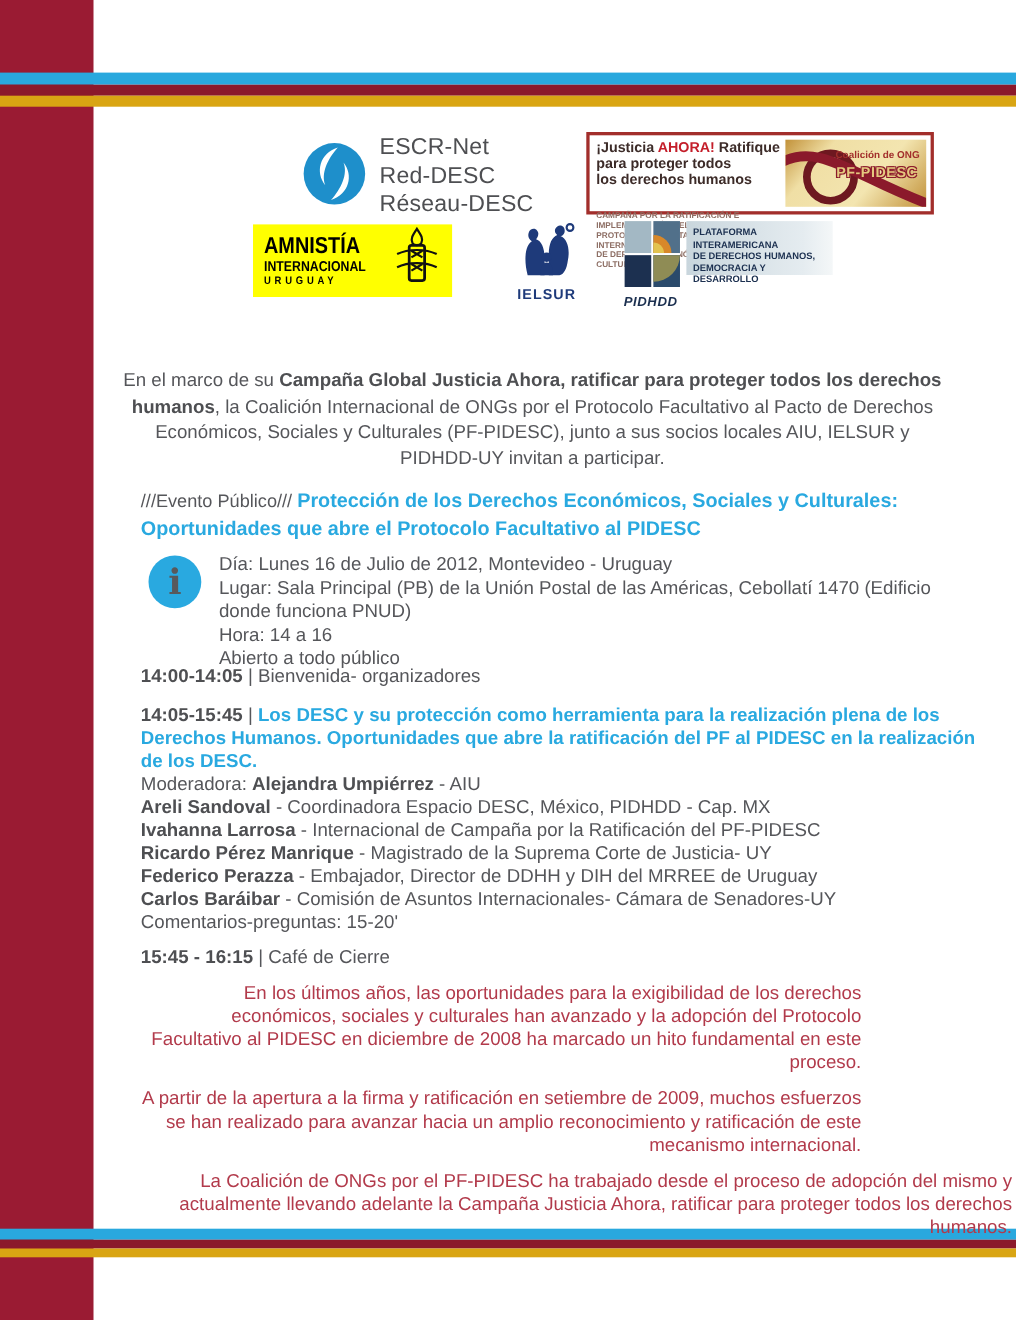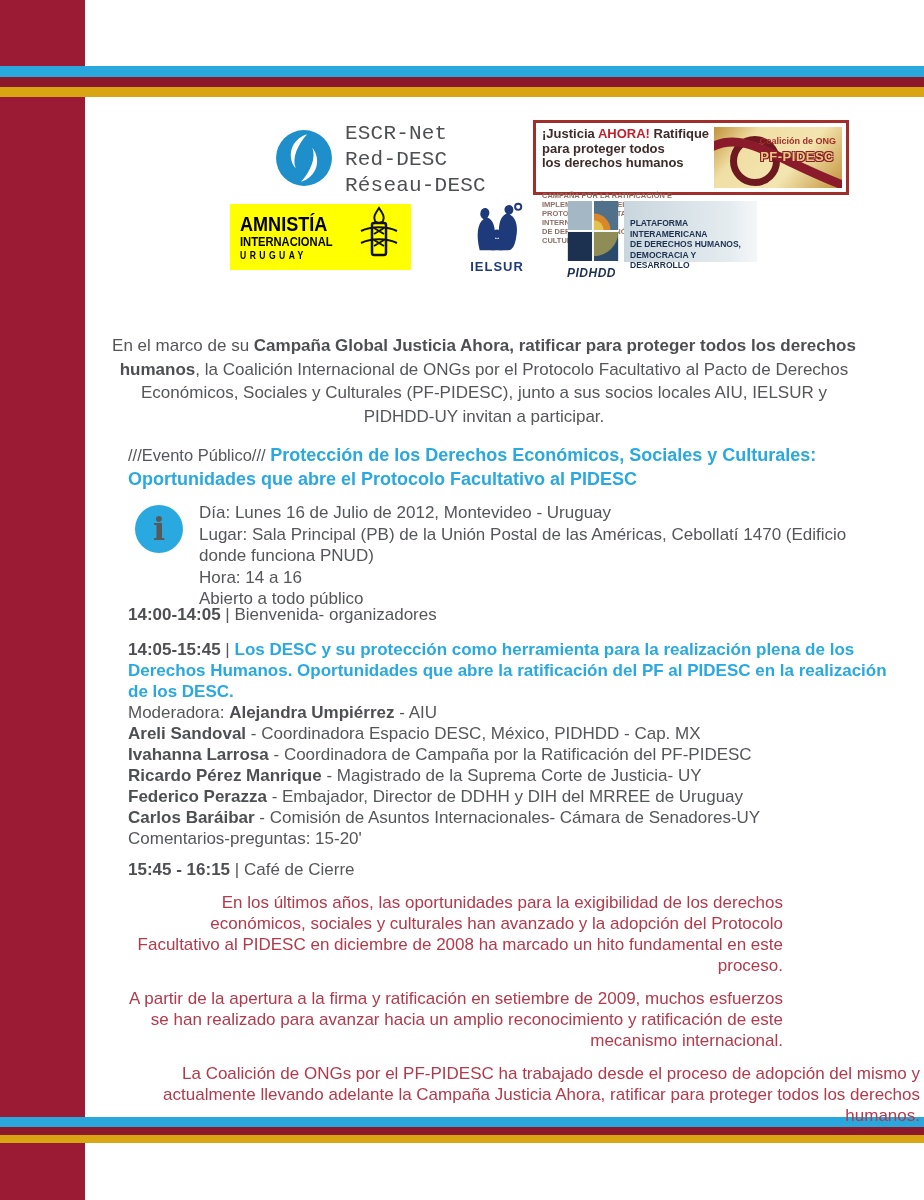--- a/index.html
+++ b/index.html
@@ -14,21 +14,21 @@
   .band-bottom{top:1117px;}
   .stripe-blue{height:11px;background:#29a8de;}
   .stripe-red{height:10px;background:#8b192b;}
   .stripe-gold{height:10px;background:#d9a513;}
   .band-bottom .stripe-blue{height:10px;}
   .band-bottom .stripe-red{height:8px;}
   .band-bottom .stripe-gold{height:8px;}
 
   
   .escr{position:absolute;left:275px;top:121px;display:flex;align-items:center;gap:12px;z-index:3;}
-  .escr-text{font-size:21px;line-height:26px;color:#4e4f52;letter-spacing:0.2px;font-family:Liberation Mono, monospace;}
+  .escr-text{font-size:21px;line-height:26px;color:#4e4f52;letter-spacing:0.2px;}
 
   .jbanner{position:absolute;left:533px;top:120px;width:316px;height:75px;border:3px solid #a22e2b;
     box-sizing:border-box;background:#fff;display:flex;z-index:3;}
   .jb-text{flex:1;padding:4px 2px 2px 6px;}
   .jb-title{font-size:13px;line-height:14.5px;font-weight:bold;color:#3c2b28;}
   .jb-ahora{color:#c41e2a;}
   .jb-caption{margin-top:20px;font-size:7.5px;line-height:9px;font-weight:bold;color:#8d6e64;}
   .jb-logo{width:128px;margin:4px 4px 4px 0;position:relative;overflow:hidden;
     background:linear-gradient(130deg,#c2923a 0%,#f0dfa5 26%,#f3e5b0 62%,#c2923a 100%);}
   .jb-ring{position:absolute;left:16px;top:9px;width:36px;height:36px;border:7px solid #6e1820;border-radius:50%;}
@@ -43,21 +43,21 @@
   .amn-l1{font-size:21px;font-weight:bold;line-height:22px;}
   .amn-l2{font-size:13px;font-weight:bold;line-height:14px;}
   .amn-l3{font-size:10px;font-weight:bold;letter-spacing:4px;line-height:13px;}
 
   .ielsur{position:absolute;left:458px;top:202px;width:78px;text-align:center;z-index:3;}
   .ielsur-label{font-size:13px;font-weight:bold;color:#1e3a7a;letter-spacing:1px;margin-top:1px;}
 
   .pidhdd{position:absolute;left:567px;top:201px;display:flex;align-items:flex-start;z-index:3;}
   .pid-col{width:54px;text-align:left;font-style:italic;}
   .pid-label{font-size:12px;font-weight:bold;color:#1c3050;letter-spacing:0.5px;margin-top:1px;}
-  .pid-caption{margin-left:3px;width:122px;height:40px;padding:17px 5px 4px 6px;
+  .pid-caption{margin-left:3px;width:122px;height:40px;padding:5px 5px 4px 6px;
     background:linear-gradient(90deg,#c9d6dd 0%,#e5ecf0 80%,#f4f7f8 100%);
     font-size:8.5px;line-height:10.5px;font-weight:bold;color:#1c3050;}
 
   
   .intro{position:absolute;left:110px;top:334px;width:748px;text-align:center;
     font-size:17px;line-height:23.5px;color:#55565a;z-index:3;}
   .intro b{color:#4e4f52;}
 
   .event-heading{position:absolute;left:128px;top:443px;width:756px;font-size:16.5px;line-height:24px;z-index:3;}
   .event-title{font-weight:bold;color:#29a9e0;font-size:18px;}
@@ -215,21 +215,21 @@
   <div class="row main-session">
     <span class="time">14:05-15:45</span><span> | </span><span class="session-title">Los DESC y su protección como herramienta para la realización plena de los Derechos Humanos. Oportunidades que abre la ratificación del PF al PIDESC en la realización de los DESC.</span>
   </div>
   <div class="row spk">
     <span>Moderadora: </span><b>Alejandra Umpiérrez</b><span> - AIU</span>
   </div>
   <div class="row spk">
     <b>Areli Sandoval</b><span> - Coordinadora Espacio DESC, México, PIDHDD - Cap. MX</span>
   </div>
   <div class="row spk">
-    <b>Ivahanna Larrosa</b><span> - Coordinadora de Campaña por la Ratificación del PF-PIDESC</span>
+    <b>Ivahanna Larrosa</b><span> - Internacional de Campaña por la Ratificación del PF-PIDESC</span>
   </div>
   <div class="row spk">
     <b>Ricardo Pérez Manrique</b><span> - Magistrado de la Suprema Corte de Justicia- UY</span>
   </div>
   <div class="row spk">
     <b>Federico Perazza</b><span> - Embajador, Director de DDHH y DIH del MRREE de Uruguay</span>
   </div>
   <div class="row spk">
     <b>Carlos Baráibar</b><span> - Comisión de Asuntos Internacionales- Cámara de Senadores-UY</span>
   </div>

